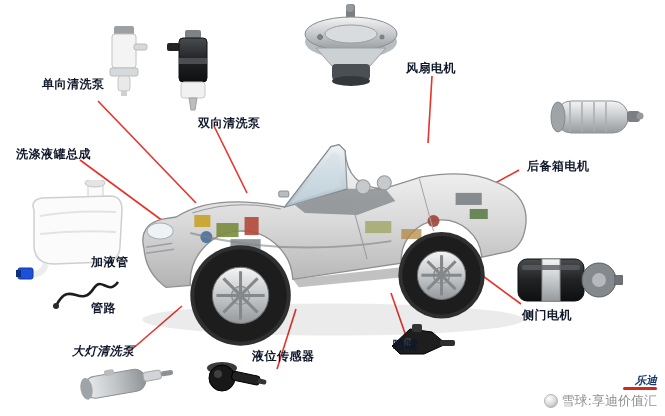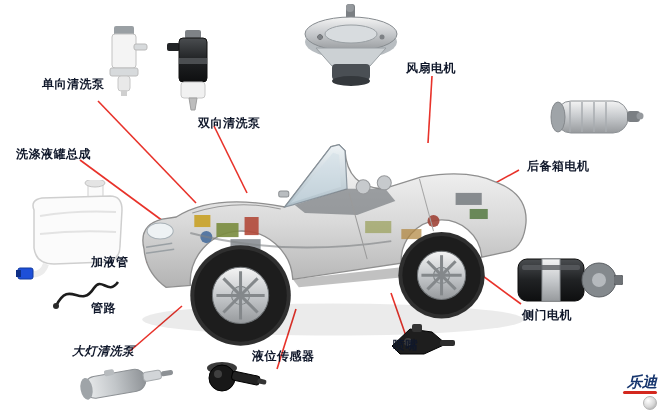--- a/index.html
+++ b/index.html
@@ -11,21 +11,21 @@
   .part-label{
     position:absolute;font-size:12px;font-weight:700;color:#0f172a;
     white-space:nowrap;letter-spacing:0.5px;
   }
   .connector{stroke:#e8322a;stroke-width:1.6;fill:none;}
   .watermark{
     position:absolute;right:8px;bottom:6px;display:flex;flex-direction:column;
     align-items:flex-end;gap:2px;
   }
   .brand-row{display:flex;flex-direction:column;align-items:flex-end;}
-  .brand-text{font-size:15px;font-weight:800;font-style:italic;color:#16356d;line-height:1;}
+  .brand-text{font-size:11px;font-weight:800;font-style:italic;color:#16356d;line-height:1;}
   .brand-swoosh{width:34px;height:3px;background:#d3281e;border-radius:2px;margin-top:1px;}
   .social-row{display:flex;align-items:center;gap:4px;}
   .social-text{font-size:13px;color:#8f8f8f;}
   .xq-icon{
     width:14px;height:14px;border-radius:50%;
     background:radial-gradient(circle at 35% 30%,#ffffff 0%,#d8d8d8 55%,#9d9d9d 100%);
     border:1px solid #b5b5b5;box-sizing:border-box;
   }
   svg{display:block;}
 </style>
@@ -249,16 +249,17 @@
   <span class="part-label" style="left:252px;top:348px;">液位传感器</span>
   <span class="part-label" style="left:393px;top:337px;">喷嘴</span>
 
   <div class="watermark">
     <div class="brand-row">
       <span class="brand-text">乐迪</span>
       <span class="brand-swoosh"></span>
     </div>
     <div class="social-row">
       <span class="xq-icon"></span>
+      <span class="social-text">雪球:享迪价值汇</span>
     </div>
   </div>
 
 </div>
 
 </body></html>

